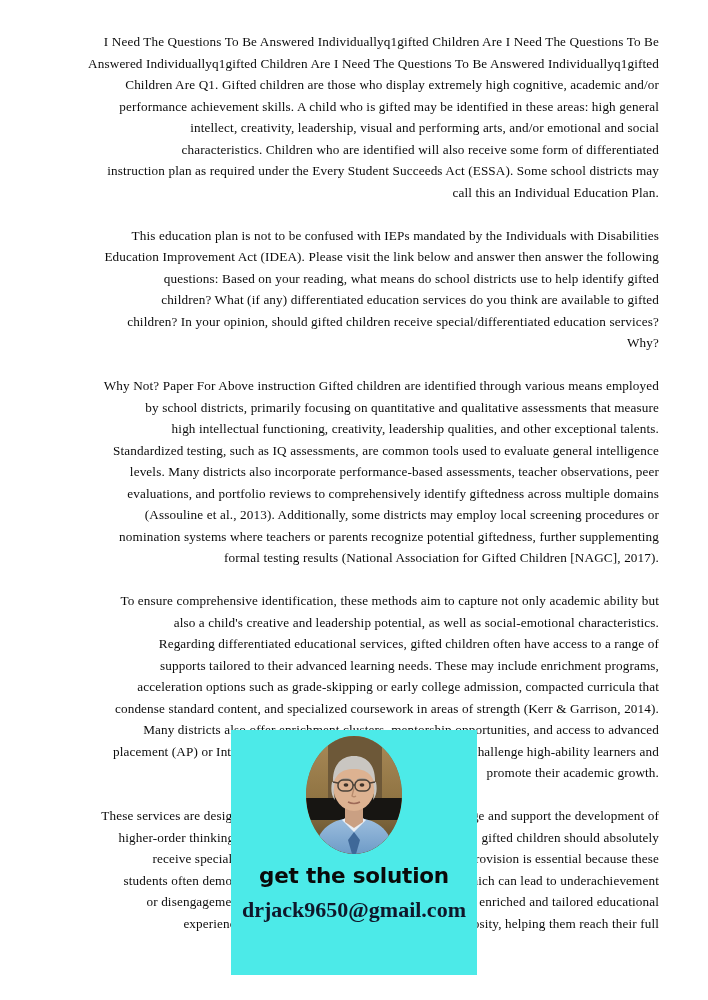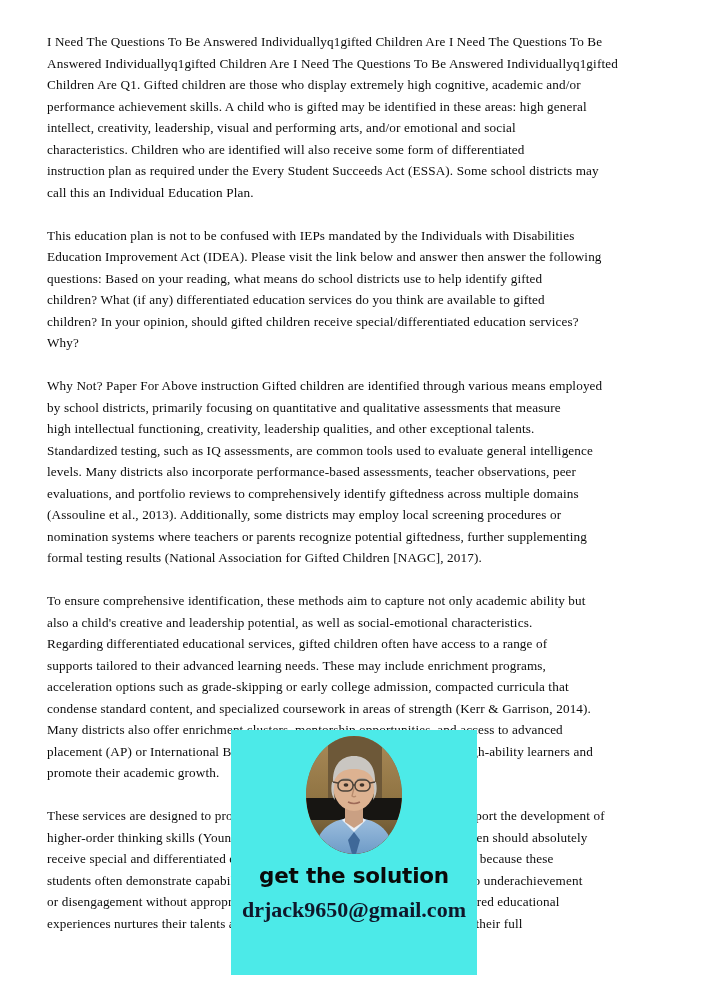--- a/index.html
+++ b/index.html
@@ -20,21 +20,21 @@
     left: 47px;
     top: 31px;
     width: 612px;
   }
 
   .para {
     margin: 0 0 21.5px 0;
     font-size: 13.2px;
     line-height: 21.5px;
     color: #0b0b0b;
-    text-align: left;
+    text-align: right;
     white-space: pre-wrap;
     letter-spacing: 0.01em;
   }
   .para:last-child { margin-bottom: 0; }
 
   
   #contact-overlay {
     position: absolute;
     left: 231px;
     top: 730px;

